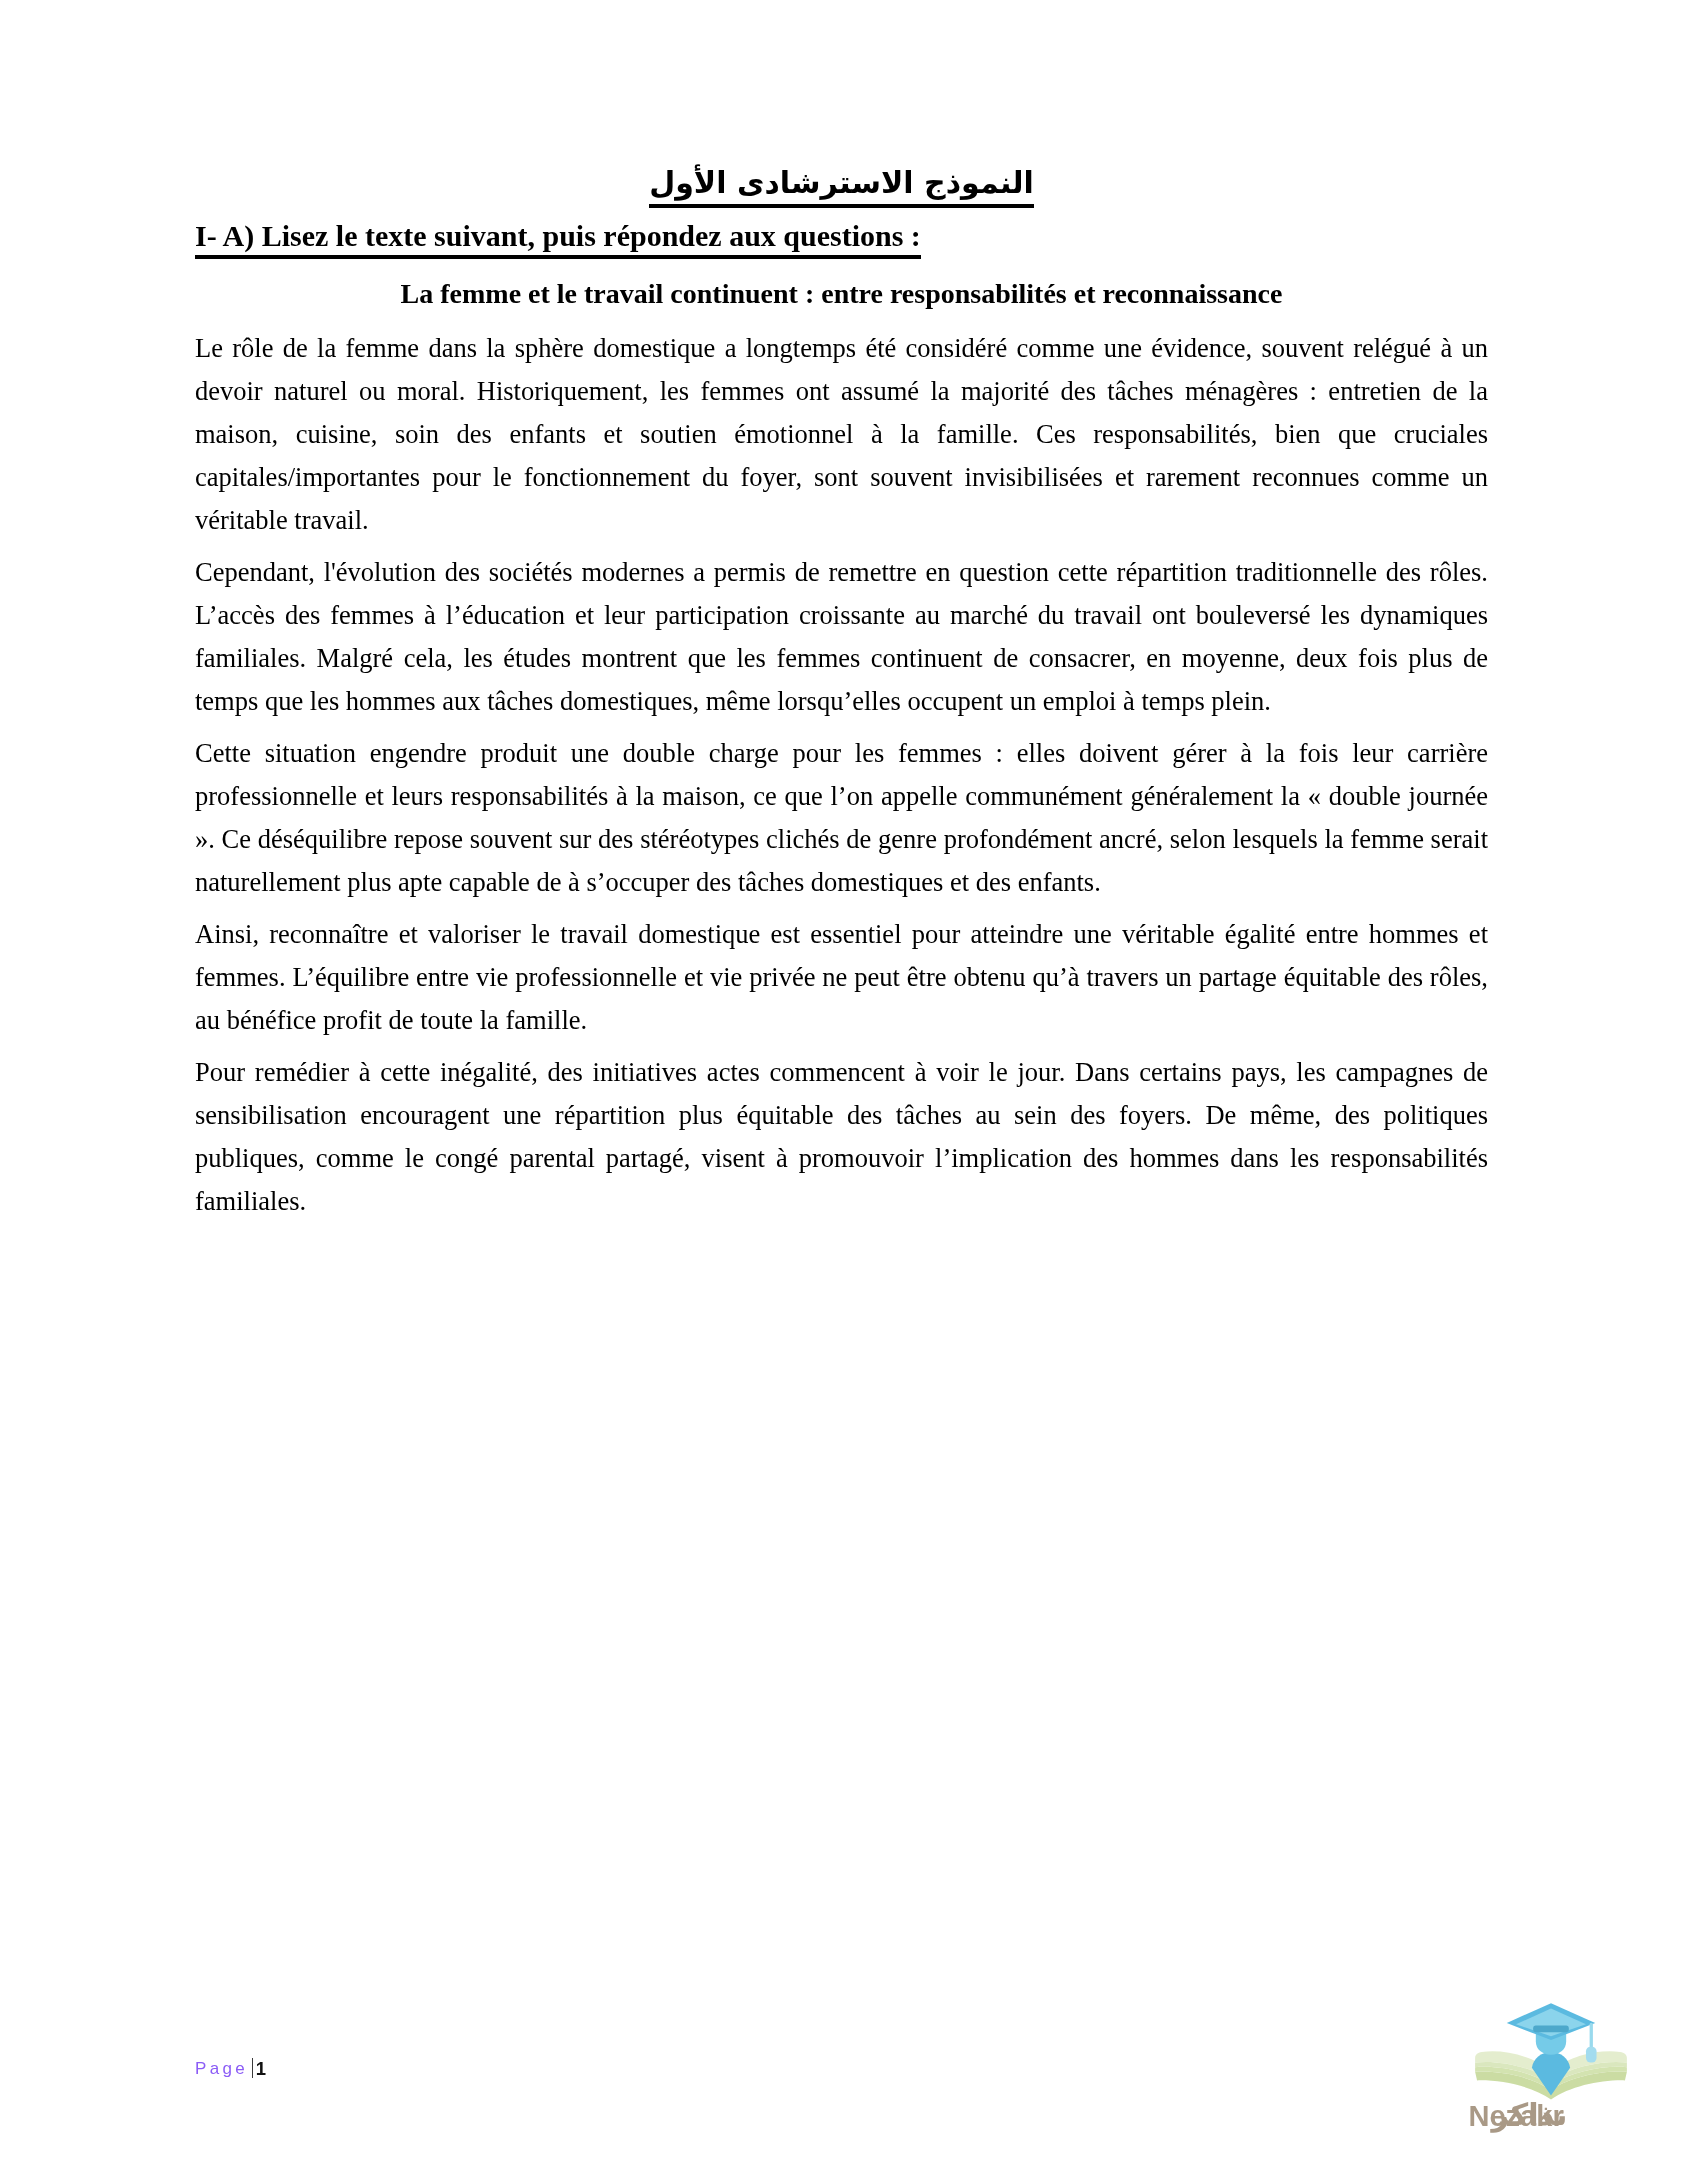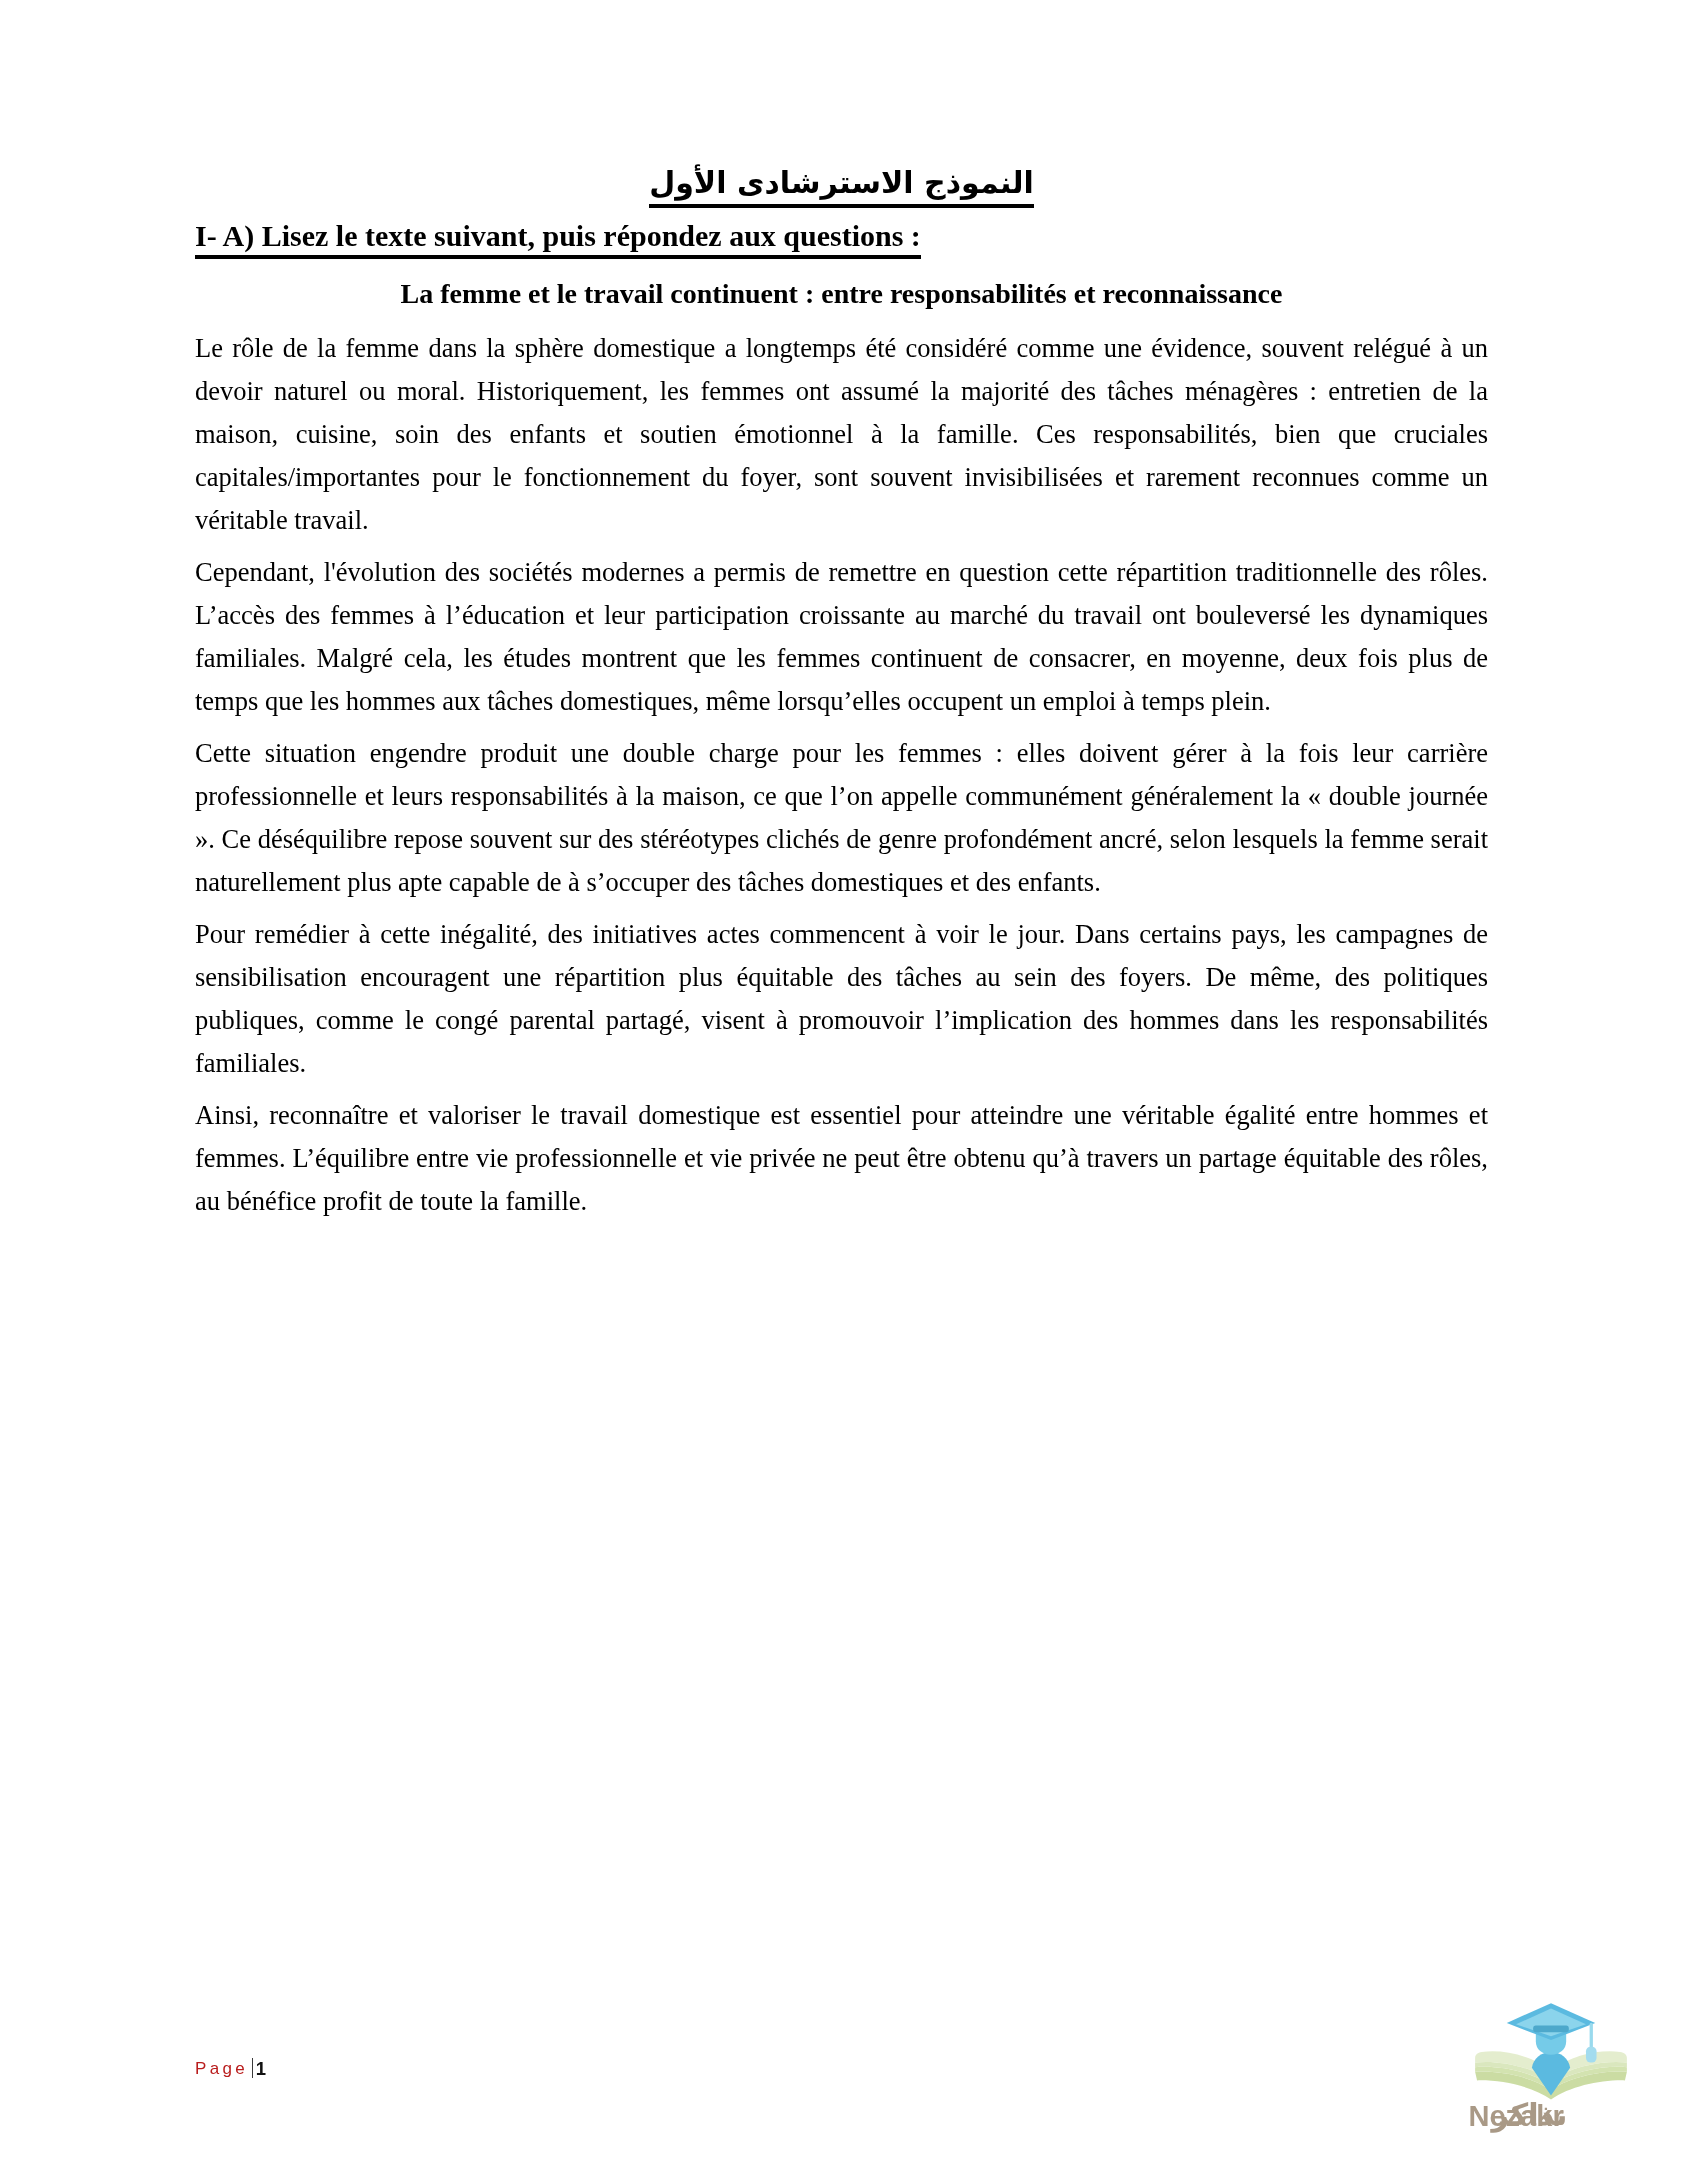--- a/index.html
+++ b/index.html
@@ -101,21 +101,21 @@
   .footer {
     position: absolute;
     left: 195px;
     bottom: 85px;
     width: 1293px;
     height: 40px;
   }
   .page-label {
     font-family: "Liberation Sans", "DejaVu Sans", sans-serif;
     font-size: 17px;
-    color: #b91c1c;
+    color: #8b5cf6;
     letter-spacing: 3.3px;
     display: inline-block;
     vertical-align: middle;
   }
   .page-sep {
     display: inline-block;
     width: 1.3px;
     height: 20px;
     background: #3a3a3a;
     vertical-align: middle;
@@ -158,22 +158,22 @@
     <div class="instruction-wrap">
       <span class="instruction">I- A) Lisez le texte suivant, puis répondez aux questions :</span>
     </div>
 
     <div class="text-title">La femme et le travail continuent : entre responsabilités et reconnaissance</div>
 
     <div class="body-text">
       <p class="para">Le rôle de la femme dans la sphère domestique a longtemps été considéré comme une évidence, souvent relégué à un devoir naturel ou moral. Historiquement, les femmes ont assumé la majorité des tâches ménagères : entretien de la maison, cuisine, soin des enfants et soutien émotionnel à la famille. Ces responsabilités, bien que cruciales capitales/importantes pour le fonctionnement du foyer, sont souvent invisibilisées et rarement reconnues comme un véritable travail.</p>
       <p class="para">Cependant, l'évolution des sociétés modernes a permis de remettre en question cette répartition traditionnelle des rôles. L’accès des femmes à l’éducation et leur participation croissante au marché du travail ont bouleversé les dynamiques familiales. Malgré cela, les études montrent que les femmes continuent de consacrer, en moyenne, deux fois plus de temps que les hommes aux tâches domestiques, même lorsqu’elles occupent un emploi à temps plein.</p>
       <p class="para">Cette situation engendre produit une double charge pour les femmes : elles doivent gérer à la fois leur carrière professionnelle et leurs responsabilités à la maison, ce que l’on appelle communément généralement la « double journée ». Ce déséquilibre repose souvent sur des stéréotypes clichés de genre profondément ancré, selon lesquels la femme serait naturellement plus apte capable de à s’occuper des tâches domestiques et des enfants.</p>
+      <p class="para">Ainsi, reconnaître et valoriser le travail domestique est essentiel pour atteindre une véritable égalité entre hommes et femmes. L’équilibre entre vie professionnelle et vie privée ne peut être obtenu qu’à travers un partage équitable des rôles, au bénéfice profit de toute la famille.</p>
       <p class="para">Pour remédier à cette inégalité, des initiatives actes commencent à voir le jour. Dans certains pays, les campagnes de sensibilisation encouragent une répartition plus équitable des tâches au sein des foyers. De même, des politiques publiques, comme le congé parental partagé, visent à promouvoir l’implication des hommes dans les responsabilités familiales.</p>
-      <p class="para">Ainsi, reconnaître et valoriser le travail domestique est essentiel pour atteindre une véritable égalité entre hommes et femmes. L’équilibre entre vie professionnelle et vie privée ne peut être obtenu qu’à travers un partage équitable des rôles, au bénéfice profit de toute la famille.</p>
     </div>
 
   </div>
 
   <div class="footer">
     <span class="page-label">Page</span><span class="page-sep"></span><span class="page-num">1</span>
   </div>
 
   <div class="logo">
     <svg viewBox="0 0 290 250" xmlns="http://www.w3.org/2000/svg" aria-hidden="true">

